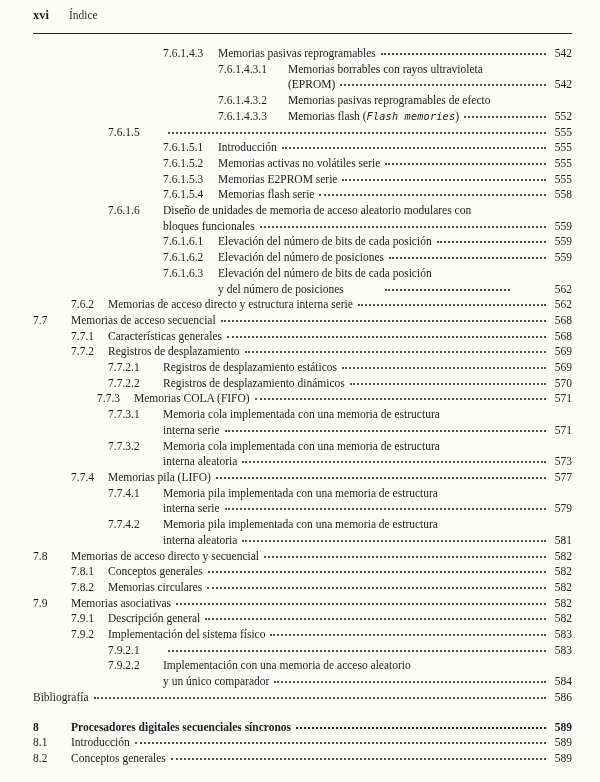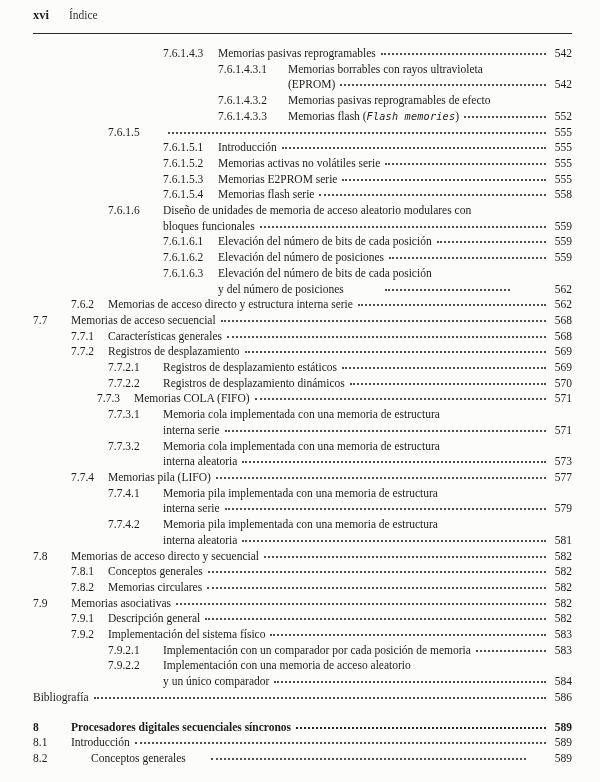--- a/index.html
+++ b/index.html
@@ -328,21 +328,20 @@
           <div class="toc-line" style="padding-left: 38px;">
             <span class="toc-num" style="width: 37px;">7.9.2</span>
             <span class="toc-title">Implementación del sistema físico</span>
             <span class="leader"></span>
             <span class="toc-page">583</span>
           </div>
         </div>
         <div class="toc-entry">
           <div class="toc-line" style="padding-left: 75px;">
             <span class="toc-num" style="width: 55px;">7.9.2.1</span>
-            <span class="toc-title">Implementación con un comparador por cada posición de memoria</span>
             <span class="leader"></span>
             <span class="toc-page">583</span>
           </div>
         </div>
         <div class="toc-entry">
           <div class="toc-line" style="padding-left: 75px;">
             <span class="toc-num" style="width: 55px;">7.9.2.2</span>
             <span class="toc-title">Implementación con una memoria de acceso aleatorio</span>
           </div>
           <div class="toc-line" style="padding-left: 130px;">
@@ -371,21 +370,21 @@
         </div>
         <div class="toc-entry">
           <div class="toc-line" style="padding-left: 0px;">
             <span class="toc-num" style="width: 38px;">8.1</span>
             <span class="toc-title">Introducción</span>
             <span class="leader"></span>
             <span class="toc-page">589</span>
           </div>
         </div>
         <div class="toc-entry">
-          <div class="toc-line" style="padding-left: 0px; gap: 20px;">
+          <div class="toc-line" style="padding-left: 0px;">
             <span class="toc-num" style="width: 38px;">8.2</span>
             <span class="toc-title">Conceptos generales</span>
             <span class="leader"></span>
             <span class="toc-page">589</span>
           </div>
         </div>
       </div>
   </main>
 </div>
 

